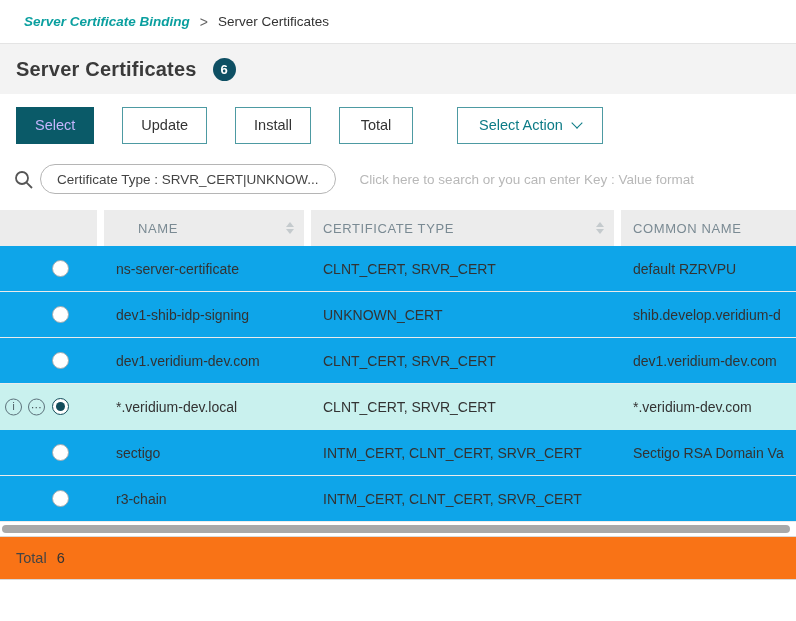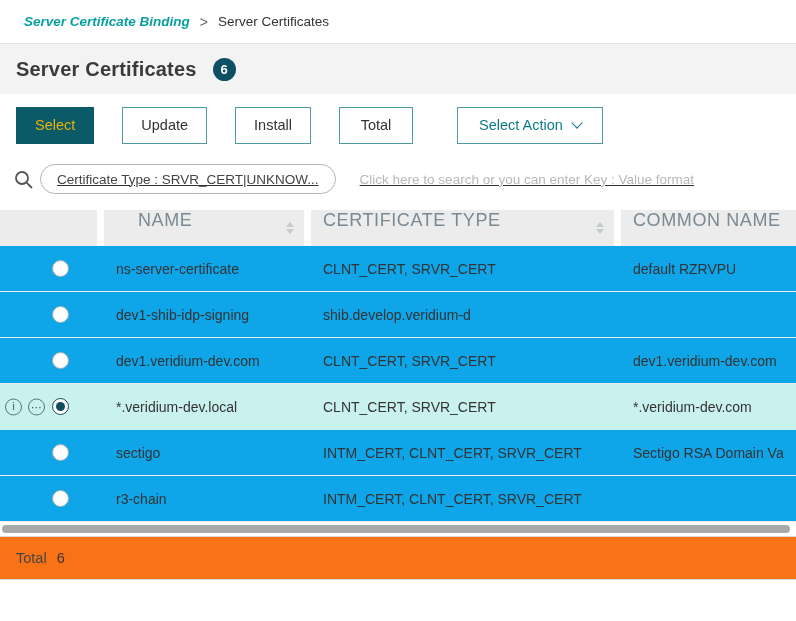--- a/index.html
+++ b/index.html
@@ -20,41 +20,41 @@
   .count-badge { width:23px; height:23px; border-radius:50%; background:#0e4f63;
                  color:#fff; font-size:13px; font-weight:700; display:inline-flex;
                  align-items:center; justify-content:center; margin-left:16px; }
 
   
   .toolbar { height:62px; display:flex; align-items:center; padding:0 16px; gap:28px; }
   .btn { height:37px; min-width:74px; padding:0 18px; font-size:14.5px;
          display:inline-flex; align-items:center; justify-content:center;
          background:#fff; border:1px solid #4d9aa2; color:#333; cursor:pointer;
          font-family:"Liberation Sans", sans-serif; }
-  .btn-primary { background:#0a5a68; border-color:#0a5a68; color:#eab308; }
+  .btn-primary { background:#0a5a68; border-color:#0a5a68; color:#c4b5fd; }
   .btn-action { margin-left:16px; min-width:146px; color:#0c7b86; }
   .chev-down { width:8px; height:8px; border-right:1.8px solid #0c7b86;
                border-bottom:1.8px solid #0c7b86; transform:rotate(45deg);
                margin-left:10px; margin-top:-4px; display:inline-block; }
 
   
-  .search-row { height:46px; display:flex; align-items:center; padding:0 10px;text-decoration:underline; }
+  .search-row { height:46px; display:flex; align-items:center; padding:0 10px; }
   .search-icon-wrap { width:26px; display:flex; align-items:center; justify-content:center; }
   .filter-chip { margin-left:4px; height:30px; display:inline-flex; align-items:center;
                  padding:0 16px; border:1px solid #b5b5b5; border-radius:15px;
                  background:#fff; font-size:13.5px; color:#444; cursor:pointer;
                  max-width:330px; white-space:nowrap; }
   .search-placeholder { margin-left:24px; font-size:13.5px; color:#b8b8b8;
                         white-space:nowrap; cursor:text; flex:1; }
 
   
   .grid-cols { display:grid; grid-template-columns:97px 200px 303px 1fr; column-gap:7px; }
   .thead { height:36px; margin-top:8px; }
-  .th { background:#ececec; display:flex; align-items:flex-start; position:relative;
-        font-size:18px; color:#7a8a93; letter-spacing:.6px; padding-left:12px; }
+  .th { background:#ececec; display:flex; align-items:center; position:relative;
+        font-size:13px; color:#7a8a93; letter-spacing:.6px; padding-left:12px; }
   .th-name { padding-left:34px; }
   .sort { position:absolute; right:10px; top:50%; transform:translateY(-50%);
           display:flex; flex-direction:column; gap:2px; cursor:pointer; }
   .tri-up { width:0; height:0; border-left:4px solid transparent;
             border-right:4px solid transparent; border-bottom:5px solid #c4cacd; }
   .tri-down { width:0; height:0; border-left:4px solid transparent;
               border-right:4px solid transparent; border-top:5px solid #c4cacd; }
 
   .trow { height:46px; border-bottom:1px solid #ebebeb; background:#0ea5e9; cursor:pointer; }
   .trow.selected { background:#c9f1ee; border-bottom-color:#c9f1ee; }
@@ -154,20 +154,21 @@
     <div class="td">CLNT_CERT, SRVR_CERT</div>
     <div class="td">default RZRVPU</div>
   </div>
 
   <div class="trow grid-cols">
     <div class="td td-select">
 
       <span class="radio"></span>
     </div>
     <div class="td">dev1-shib-idp-signing</div>
+    <div class="td">UNKNOWN_CERT</div>
     <div class="td">shib.develop.veridium-d</div>
   </div>
 
   <div class="trow grid-cols">
     <div class="td td-select">
 
       <span class="radio"></span>
     </div>
     <div class="td">dev1.veridium-dev.com</div>
     <div class="td">CLNT_CERT, SRVR_CERT</div>

